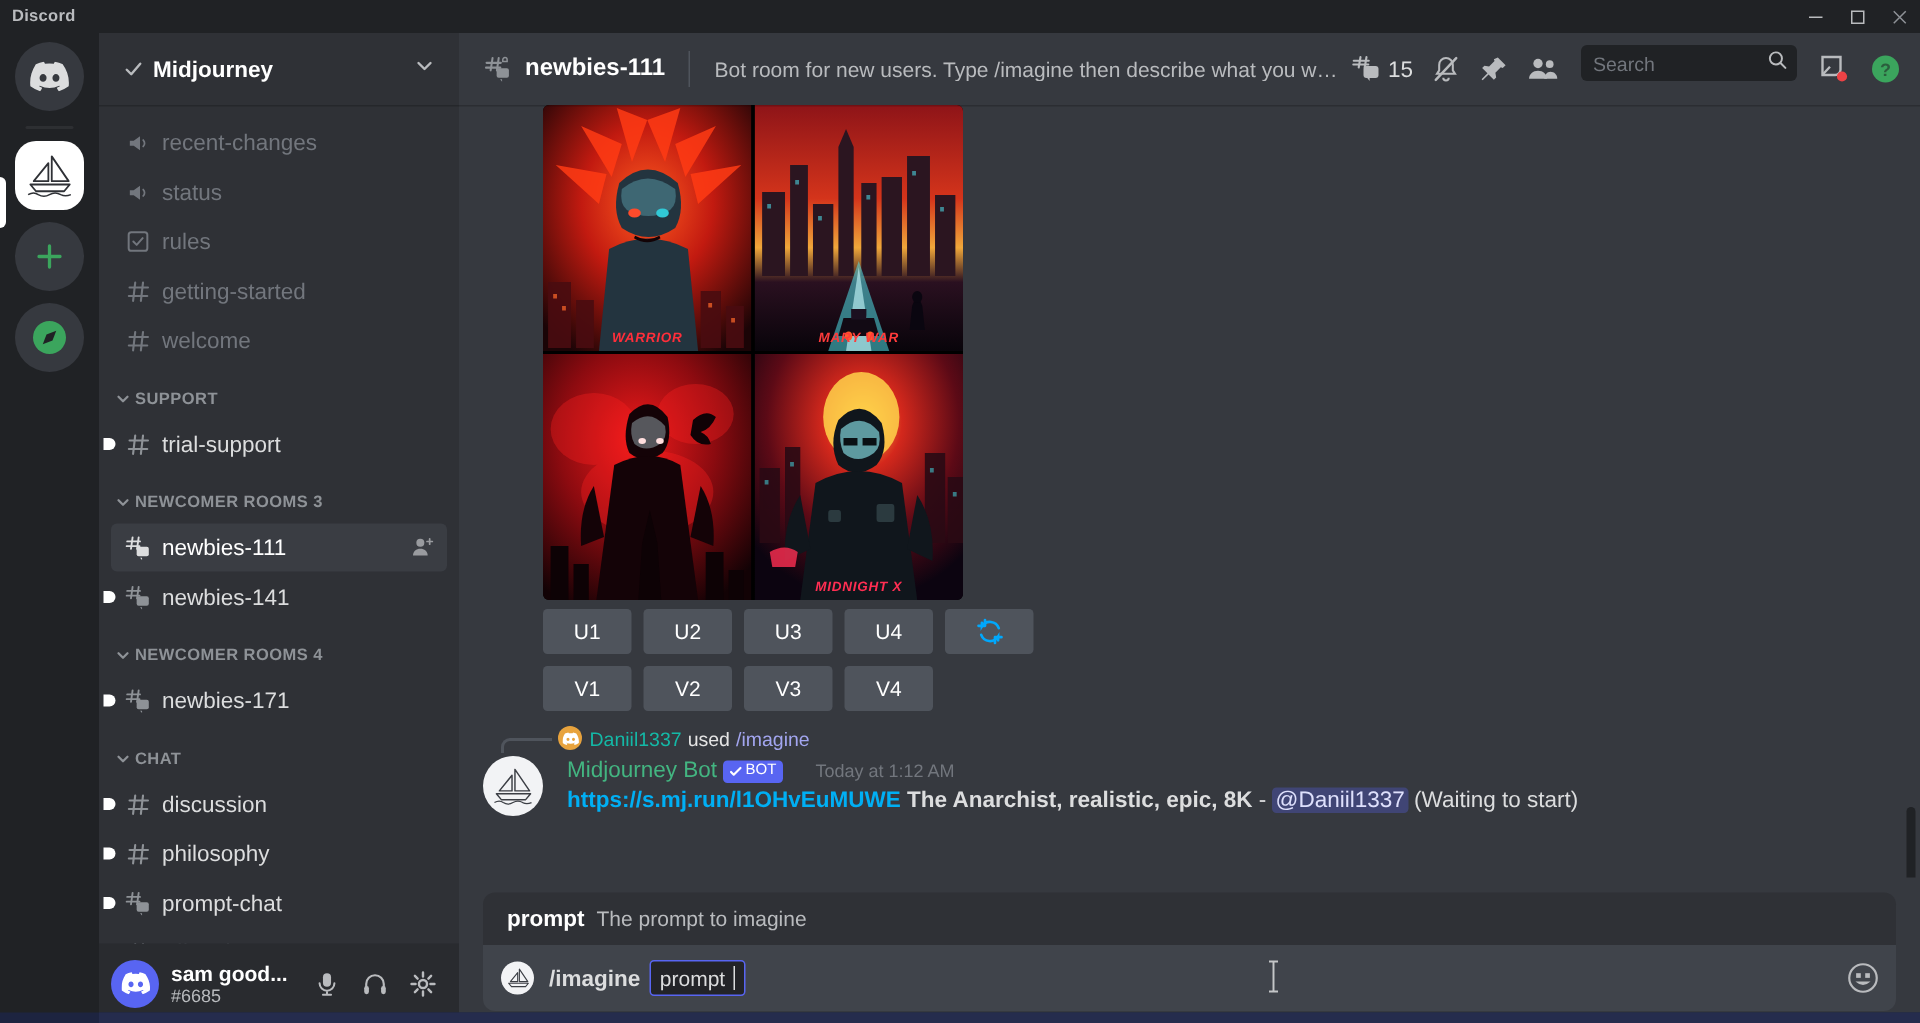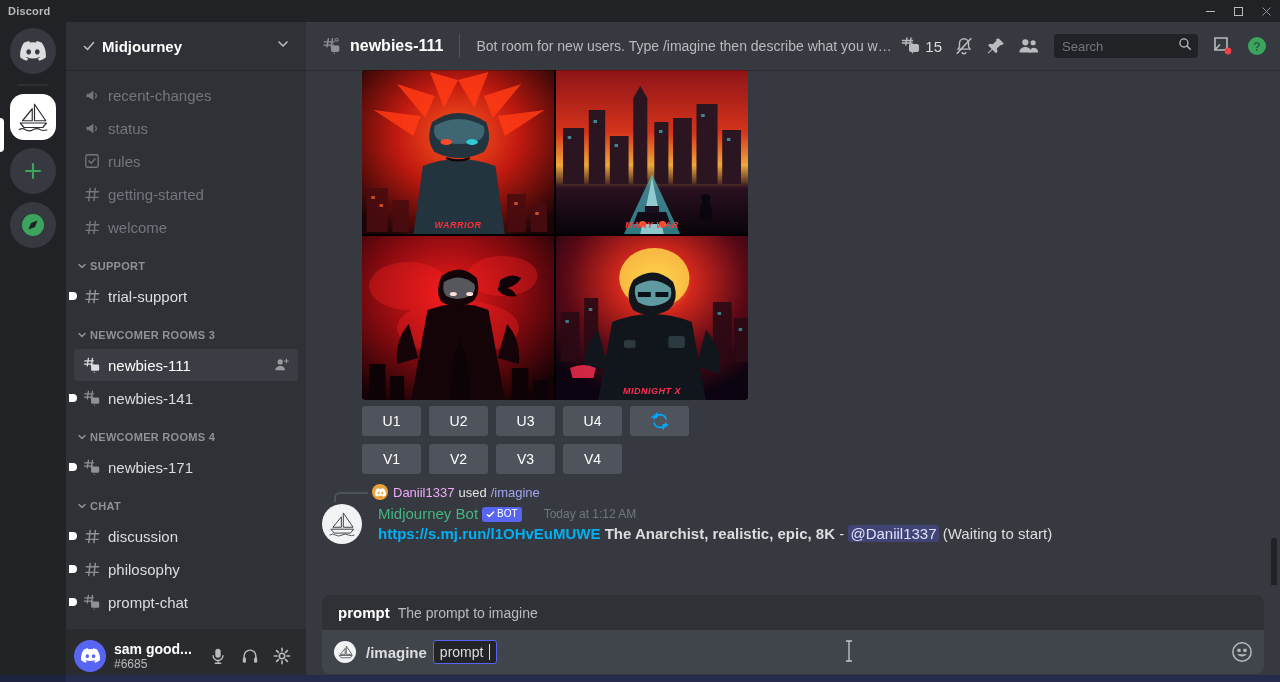--- a/index.html
+++ b/index.html
@@ -96,34 +96,34 @@
   .main { flex: 1 1 auto; background: #36393f; display: flex; flex-direction: column; min-width: 0; }
   .chan-header {
     height: 48px; flex: 0 0 48px; display: flex; align-items: center;
     padding: 0 8px 0 16px; box-shadow: 0 1px 0 rgba(0,0,0,.2); z-index: 3;
   }
   .ch-hash { display: flex; align-items: center; margin-right: 8px; }
   .ch-name { font-size: 16px; font-weight: bold; color: #fff; white-space: nowrap; }
   .ch-divider { width: 1px; height: 24px; background: #4f545c; margin: 0 16px; flex: 0 0 1px; }
   .ch-topic { font-size: 14px; color: #b9bbbe; flex: 1 1 auto; min-width: 0;
     white-space: nowrap; overflow: hidden; text-overflow: ellipsis; }
-  .hdr-icons { display: flex; align-items: center; gap: 4px; flex: 0 0 auto; }
+  .hdr-icons { display: flex; gap: 4px; flex: 0 0 auto; }
   .hicon { height: 32px; min-width: 28px; display: flex; align-items: center;
     justify-content: center; color: #b9bbbe; cursor: pointer; padding: 0 4px; }
   .thread-count { font-size: 15px; color: #dcddde; margin-left: 3px; }
   .search-box {
     width: 144px; height: 24px; background: #202225; border-radius: 4px;
     display: flex; align-items: center; padding: 0 6px 0 8px; margin: 0 6px; cursor: text;
   }
   .search-box .sph { font-size: 13px; color: #72767d; flex: 1; }
 
   
   .messages { flex: 1 1 auto; overflow: hidden; position: relative; padding-bottom: 4px; }
   .attach-grid {
-    width: 386px; height: 330px; margin: 0 0 6px 56px; display: grid;
+    width: 280px; height: 330px; margin: 0 0 6px 56px; display: grid;
     grid-template-columns: 1fr 1fr; grid-template-rows: 1fr 1fr; gap: 2px;
     border-radius: 4px; overflow: hidden; background: #000;
   }
   .tile { position: relative; overflow: hidden; }
   .tile-cap { position: absolute; bottom: 4px; left: 0; right: 0; text-align: center;
     font-size: 9px; font-weight: bold; letter-spacing: .5px; font-style: italic; }
 
   .btn-rows { margin-left: 56px; }
   .btn-row { display: flex; gap: 8px; margin-bottom: 8px; }
   .dbtn {
@@ -132,21 +132,21 @@
     align-items: center; justify-content: center; cursor: pointer; border: none;
     font-family: "Liberation Sans", sans-serif;
   }
   .dbtn.refresh { background: #4f545c; }
 
   .reply-ctx { display: flex; align-items: center; height: 20px; margin-left: 18px; color: #b9bbbe; font-size: 13px; }
   .reply-spine { width: 34px; height: 10px; border-left: 2px solid #4f545c;
     border-top: 2px solid #4f545c; border-top-left-radius: 6px; margin: 9px 4px 0 10px; flex: 0 0 34px; }
   .mini-av { width: 16px; height: 16px; border-radius: 50%; background: #e8a33d;
     display: flex; align-items: center; justify-content: center; margin-right: 5px; flex: 0 0 16px; }
-  .ctx-user { color: #f0abfc; font-weight: 500; }
+  .ctx-user { color: #14b8a6; font-weight: 500; }
   .ctx-used { color: #e5e5e5; margin: 0 4px; }
   .ctx-cmd { color: #a3a6f0; }
 
   .message { display: flex; padding: 2px 48px 2px 16px; position: relative; }
   .msg-avatar { width: 40px; height: 40px; border-radius: 50%; background: #f2f3f5;
     flex: 0 0 40px; margin-right: 16px; display: flex; align-items: center; justify-content: center; }
   .msg-body { flex: 1 1 auto; min-width: 0; }
   .msg-head { display: flex; align-items: center; line-height: 20px; }
   .msg-author { font-size: 15px; font-weight: 500; color: #43b581; }
   .bot-tag { background: #5865f2; color: #fff; font-size: 10px; font-weight: 500;

